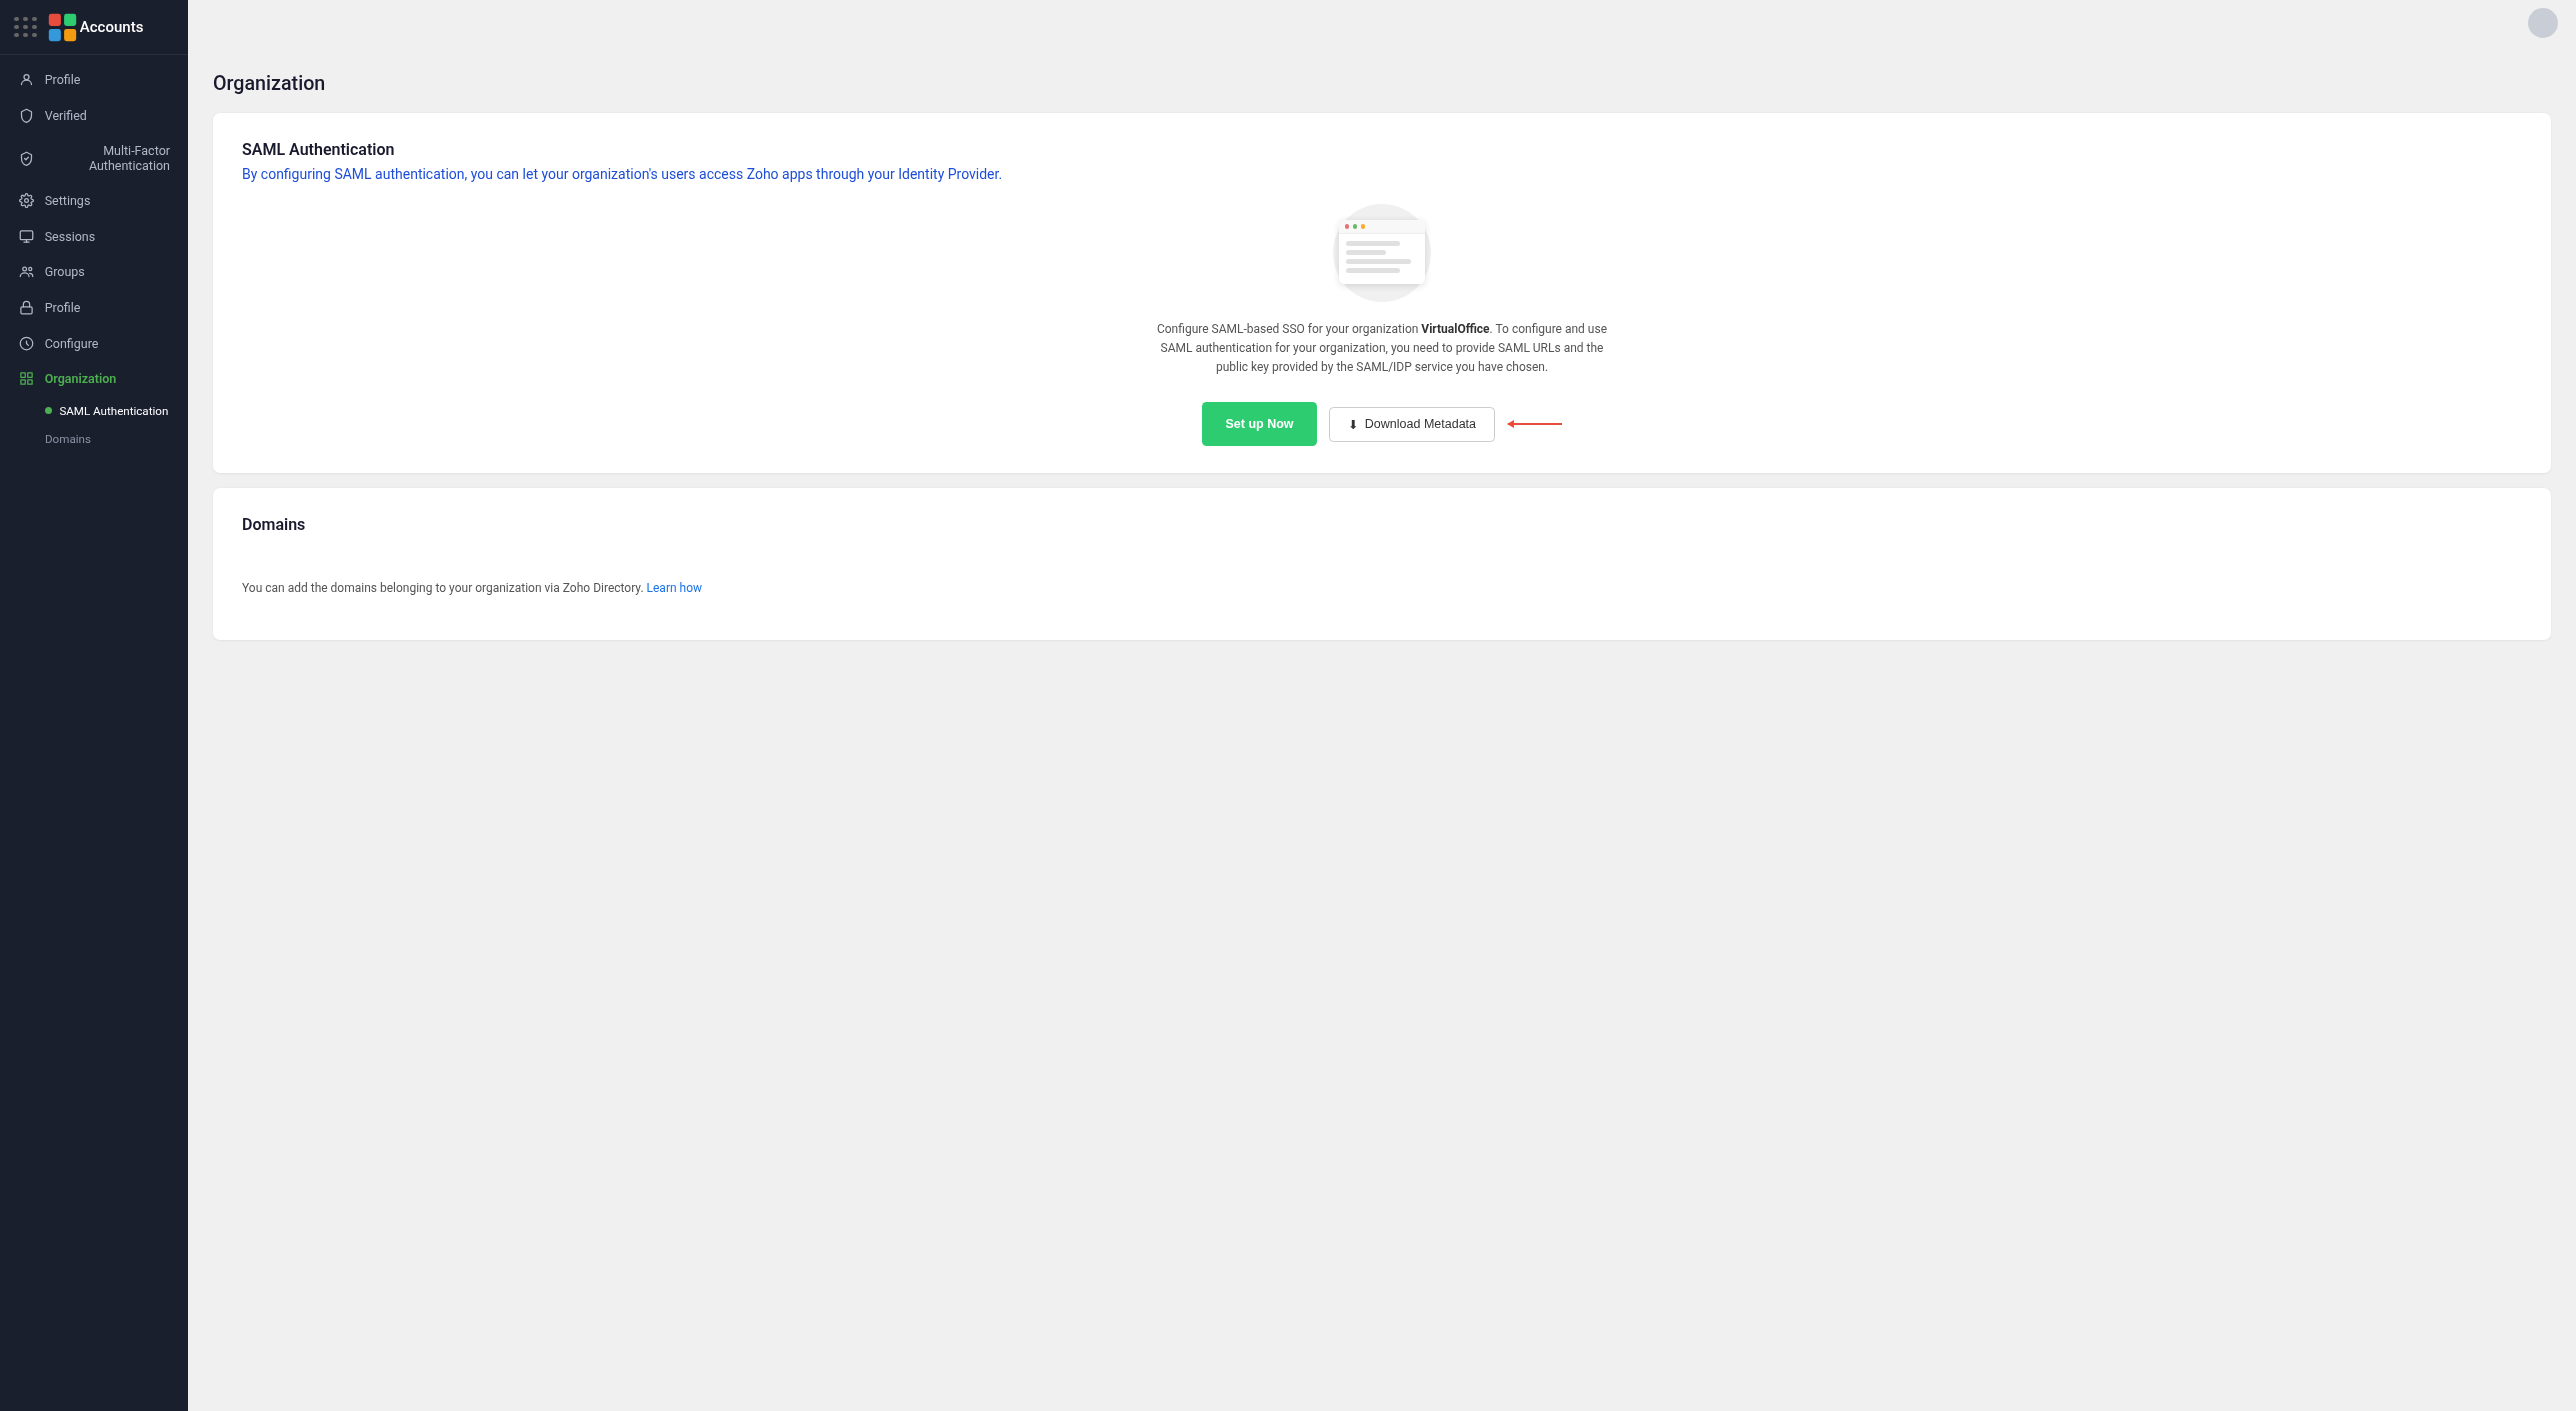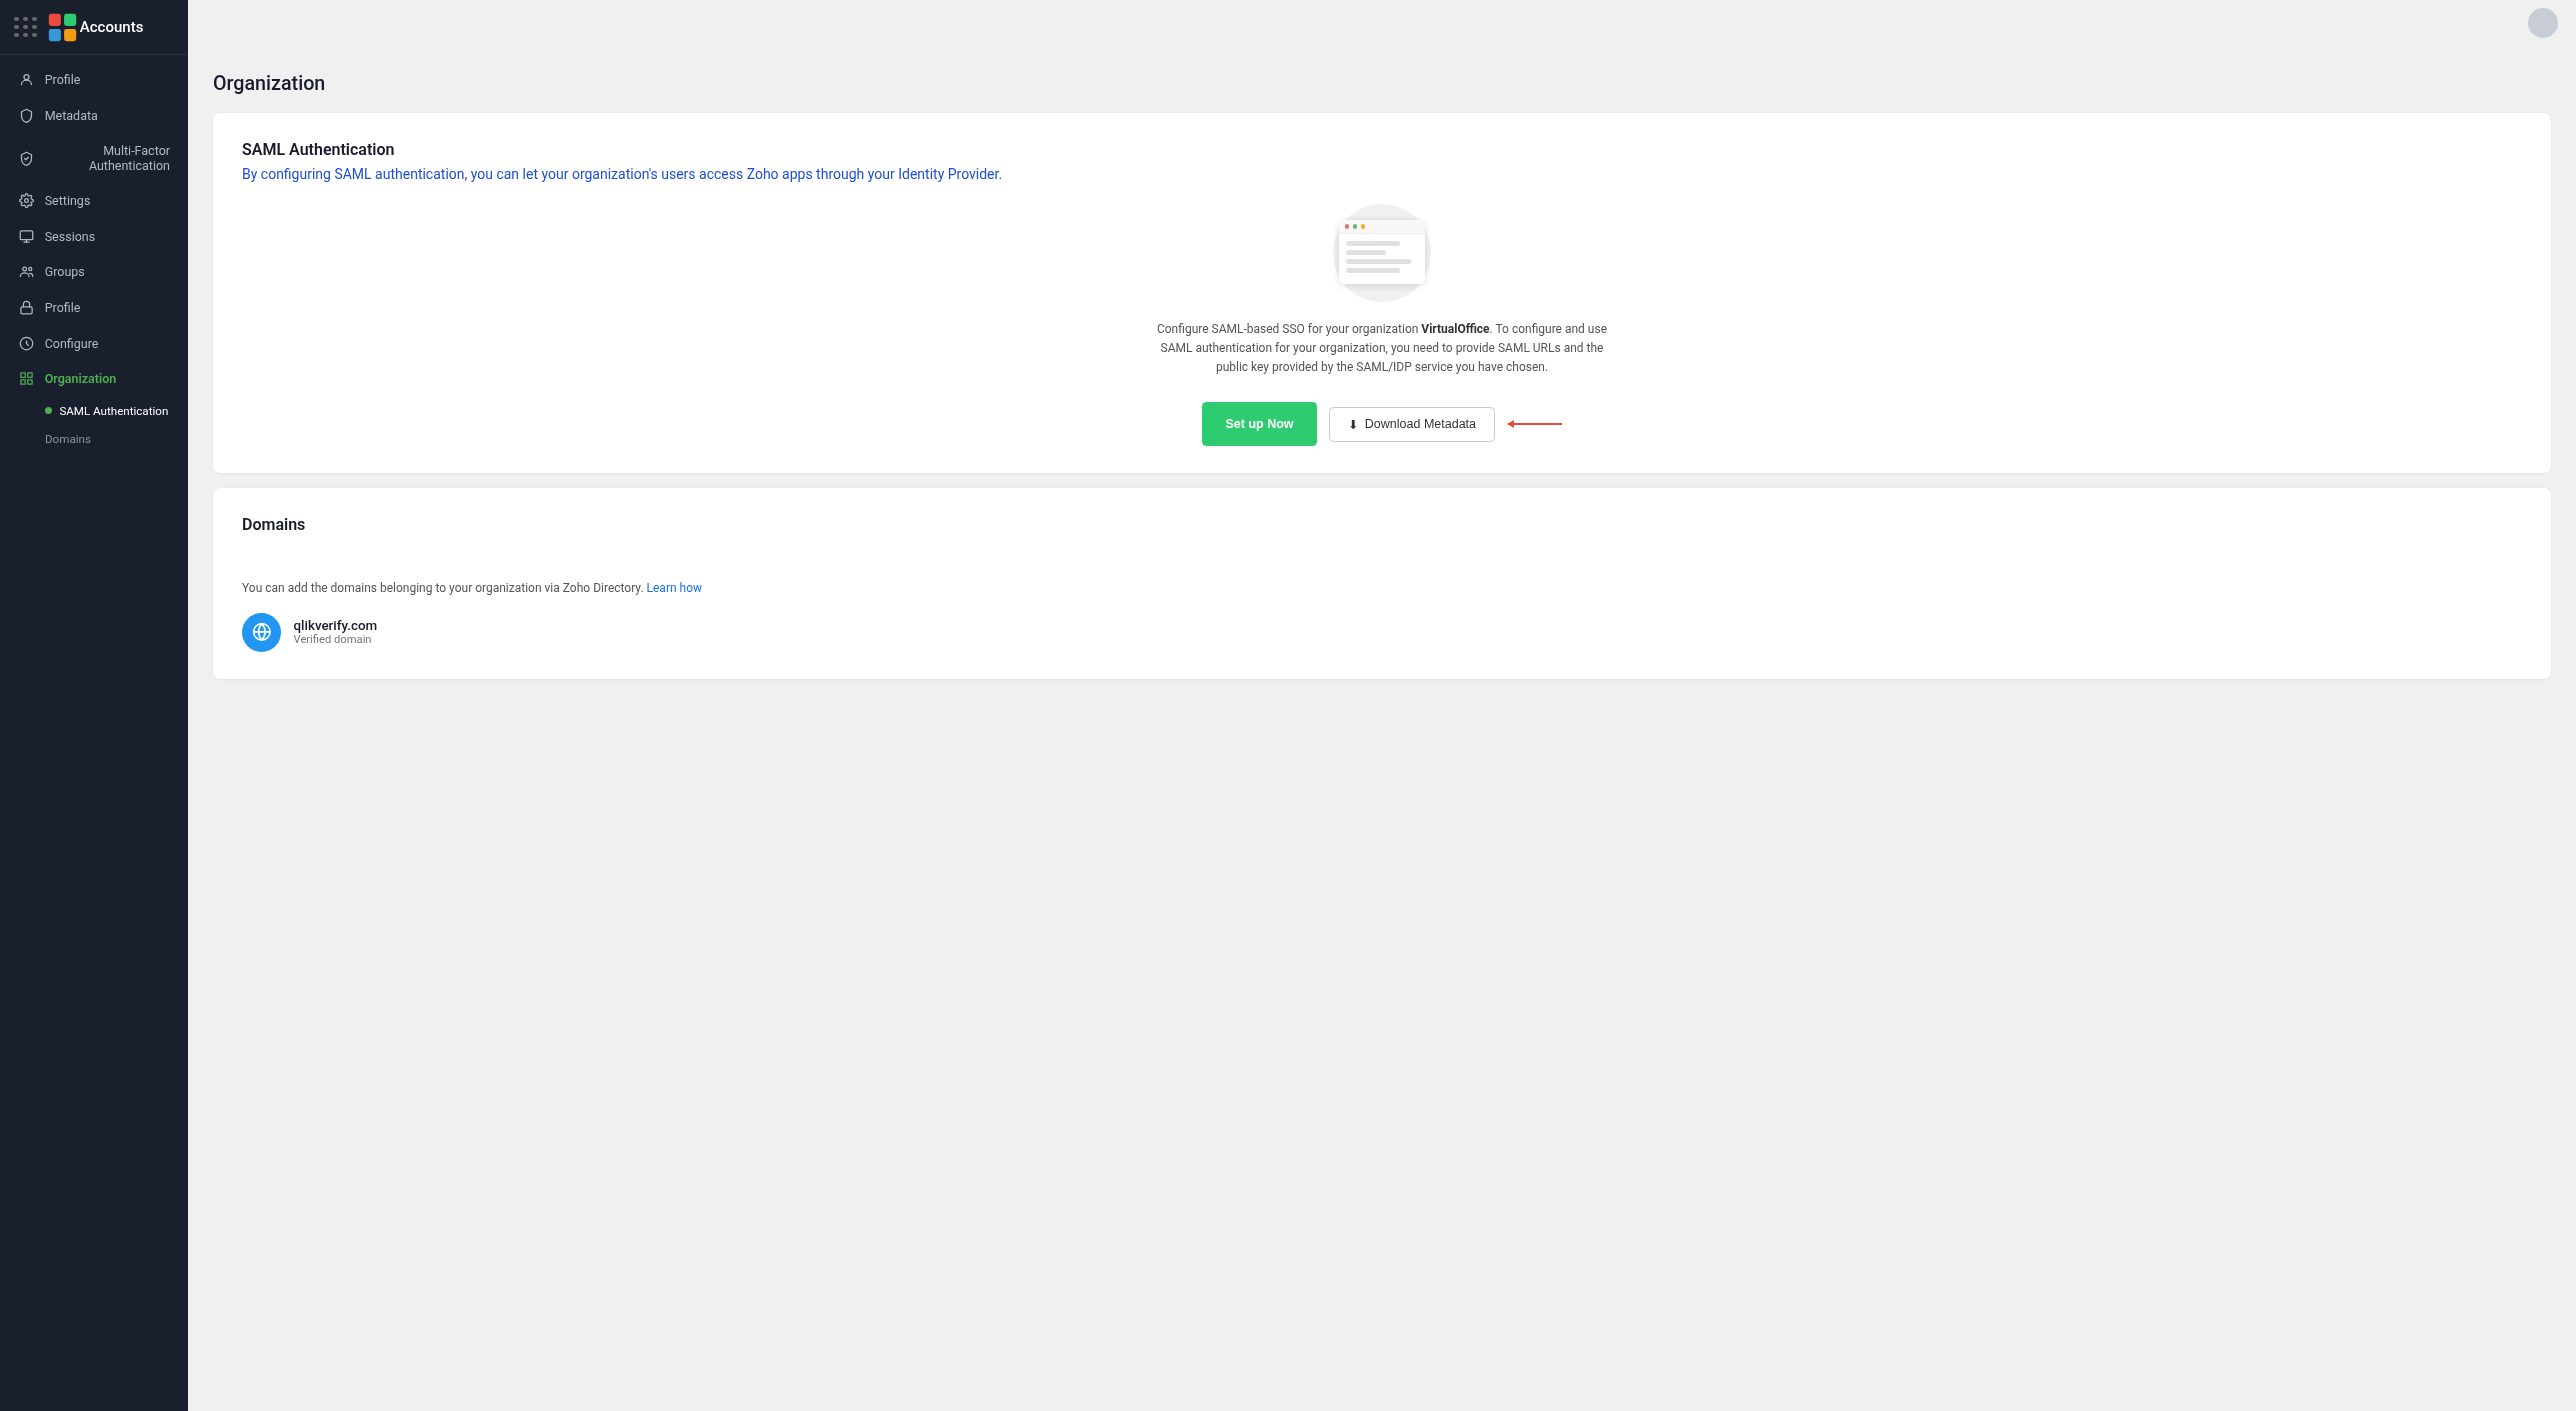--- a/index.html
+++ b/index.html
@@ -317,21 +317,21 @@
       </span>
       <span>Profile</span>
     </div>
 
     <div class="nav-item">
       <span class="nav-icon">
         <svg width="15" height="15" viewBox="0 0 24 24" fill="none" stroke="#b0b8c8" stroke-width="2" stroke-linecap="round" stroke-linejoin="round">
             <path d="M12 2l8 4v5c0 5.25-3.5 10.15-8 12C4.5 21.15 4 16.25 4 11V6z"></path>
           </svg>
       </span>
-      <span>Metadata</span>
+      <span>Verified</span>
     </div>
 
     <div class="nav-item">
       <span class="nav-icon">
         <svg width="15" height="15" viewBox="0 0 24 24" fill="none" stroke="#b0b8c8" stroke-width="2" stroke-linecap="round" stroke-linejoin="round">
             <path d="M12 2l8 4v5c0 5.25-3.5 10.15-8 12C4.5 21.15 4 16.25 4 11V6z"></path>
             <polyline points="9 12 11 14 15 10"></polyline>
           </svg>
       </span>
       <span>Multi-Factor Authentication</span>
@@ -462,30 +462,17 @@
         </div>
       </div>
     </div>
 
     <div class="card">
       <div class="domains-title">Domains</div>
       <div class="domains-subtitle">
         <span>You can add the domains belonging to your organization via Zoho Directory.</span>
         <a href="#">Learn how</a>
       </div>
-      <div class="domain-row">
-        <div class="domain-icon">
-          <svg width="19.7" height="19.7" viewBox="0 0 24 24" fill="none" stroke="#ffffff" stroke-width="2" stroke-linecap="round" stroke-linejoin="round">
-            <circle cx="12" cy="12" r="10"></circle>
-            <line x1="2" y1="12" x2="22" y2="12"></line>
-            <path d="M12 2a15.3 15.3 0 0 1 4 10 15.3 15.3 0 0 1-4 10 15.3 15.3 0 0 1-4-10 15.3 15.3 0 0 1 4-10z"></path>
-          </svg>
-        </div>
-        <div class="domain-info">
-          <div class="domain-name">qlikverify.com</div>
-          <div class="domain-status">Verified domain</div>
-        </div>
-      </div>
     </div>
 
   </div>
 </div>
 
 
 </body></html>

